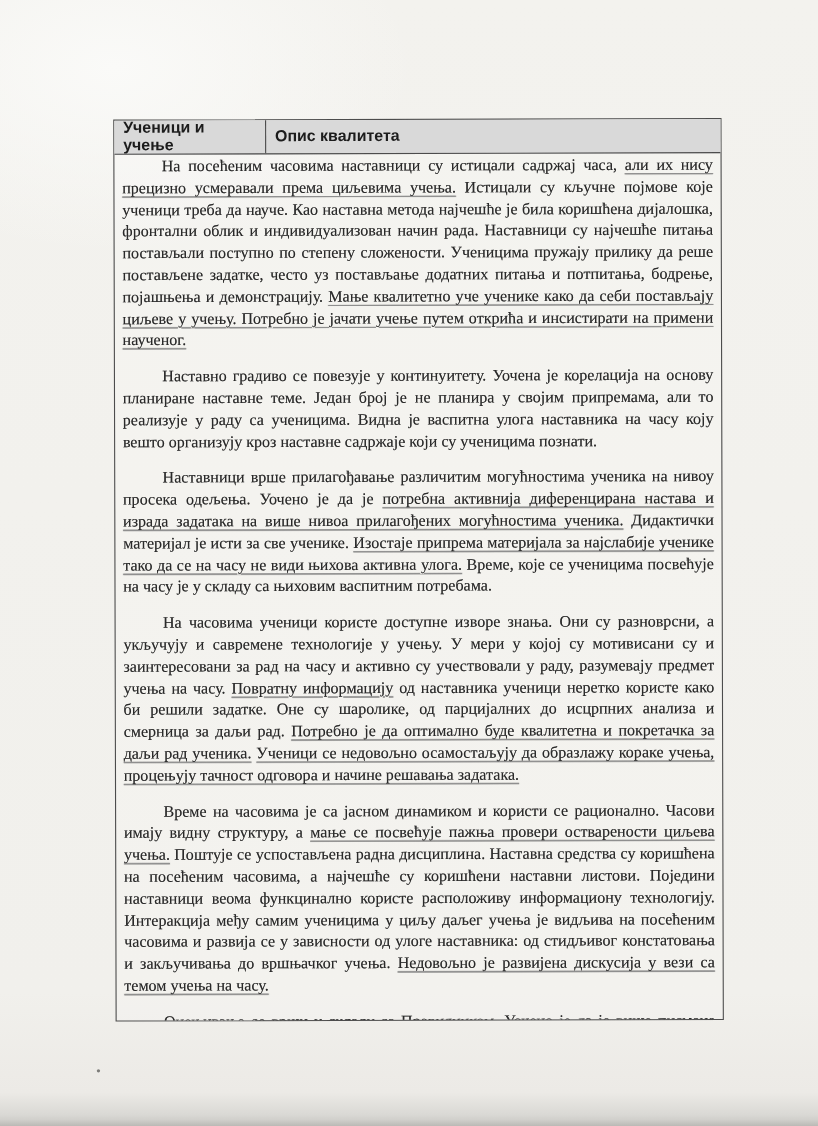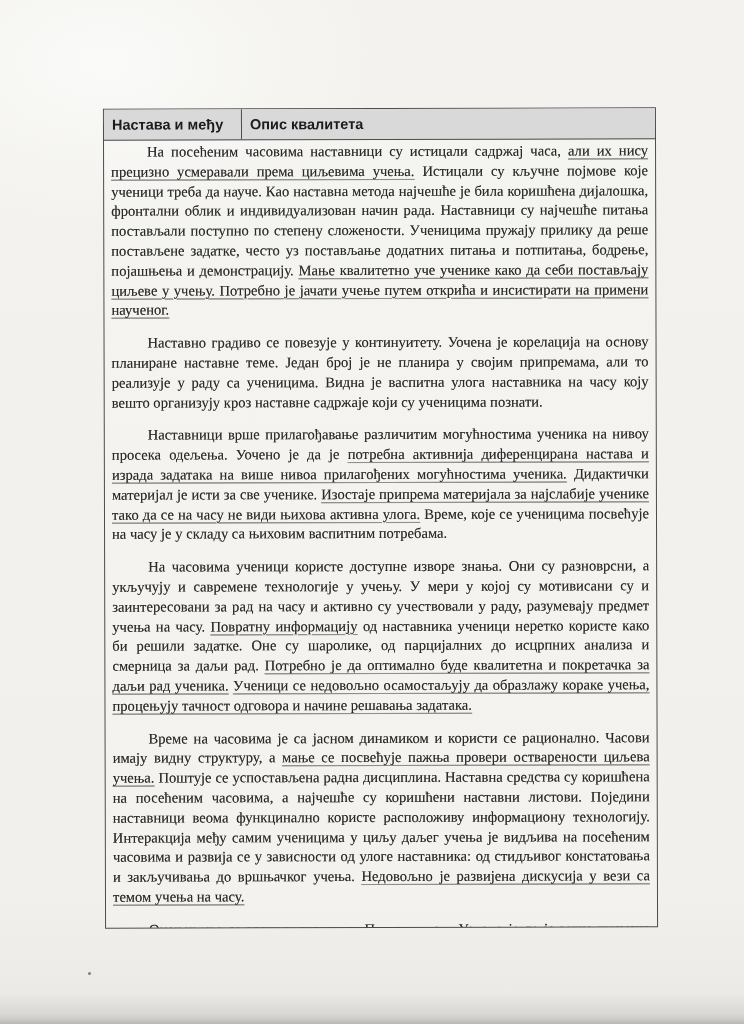--- a/index.html
+++ b/index.html
@@ -54,21 +54,21 @@
     border-radius:50%;background:#7d7d7a;
   }
 </style>
 </head>
 <body>
 
 <div class="paper">
 
   <div class="qtable">
     <div class="thead">
-      <div class="th th1">Настава и међу</div>
+      <div class="th th1">Ученици и учење</div>
       <div class="th th2">Опис квалитета</div>
     </div>
     <div class="tbody">
 
     <p><span>На посећеним часовима  наставници су истицали садржај часа, </span><span class="u">али их нису прецизно усмеравали према циљевима учења.</span><span> Истицали су кључне појмове које ученици треба да науче. Као наставна метода најчешће је била коришћена дијалошка,  фронтални облик и индивидуализован начин рада. Наставници су најчешће питања постављали поступно по степену сложености. Ученицима пружају прилику да реше постављене задатке, често уз постављање додатних питања и потпитања, бодрење, појашњења и демонстрацију. </span><span class="u">Мање квалитетно уче ученике како да себи постављају циљеве у учењу.  Потребно је јачати учење путем открића и инсистирати на примени наученог.</span></p>
         <p><span>Наставно градиво се повезује у континуитету. Уочена је корелација на основу планиране наставне теме. Један број је не планира у својим припремама, али то реализује у раду са ученицима. Видна је васпитна улога наставника на часу коју вешто организују кроз наставне садржаје који су ученицима познати.</span></p>
         <p><span>Наставници  врше прилагођавање различитим могућностима ученика на нивоу просека одељења.  Уочено је да је </span><span class="u">потребна активнија диференцирана настава и израда задатака на више нивоа прилагођених  могућностима ученика.</span><span> Дидактички материјал је исти за све ученике. </span><span class="u">Изостаје припрема материјала за најслабије ученике тако да се на часу не види њихова активна улога.</span><span> Време, које се ученицима посвећује на часу је  у складу са њиховим васпитним потребама.</span></p>
         <p><span>На часовима ученици  користе  доступне изворе знања. Они су разноврсни, а укључују и савремене технологије у учењу. У мери у којој су мотивисани су и заинтересовани за рад на часу и активно су учествовали у раду,  разумевају предмет учења на часу.  </span><span class="u">Повратну информацију</span><span>  од наставника ученици неретко користе како би решили задатке. Оне су шаролике, од парцијалних до исцрпних анализа и смерница за даљи рад. </span><span class="u">Потребно је да оптимално буде квалитетна и покретачка за даљи рад ученика.</span><span>  </span><span class="u">Ученици се недовољно осамостаљују  да образлажу  кораке учења, процењују тачност одговора и начине решавања задатака.</span></p>
         <p><span>Време на часовима је са јасном динамиком и користи се рационално. Часови имају видну структуру, а  </span><span class="u">мање се посвећује пажња провери  остварености циљева учења.</span><span>  Поштује се успостављена радна дисциплина. Наставна средства су коришћена на посећеним часовима, а најчешће су  коришћени наставни листови.  Поједини наставници веома функцинално користе расположиву информациону технологију. Интеракција међу самим ученицима у циљу даљег учења је  видљива на посећеним часовима и развија се у зависности од улоге наставника: од стидљивог констатовања и закључивања до вршњачког учења. </span><span class="u">Недовољно је развијена дискусија у вези са темом учења на часу.</span></p>
         <p><span>Оцењивање се врши у складу са Правилником. Уочено је да је више писмене провере у односу на живу реч. Ученицима се дају информације о њиховом  раду. Педагошке свеске наставника су различите. Поједине имају добре елементе формативног оцењивања. </span></p>

